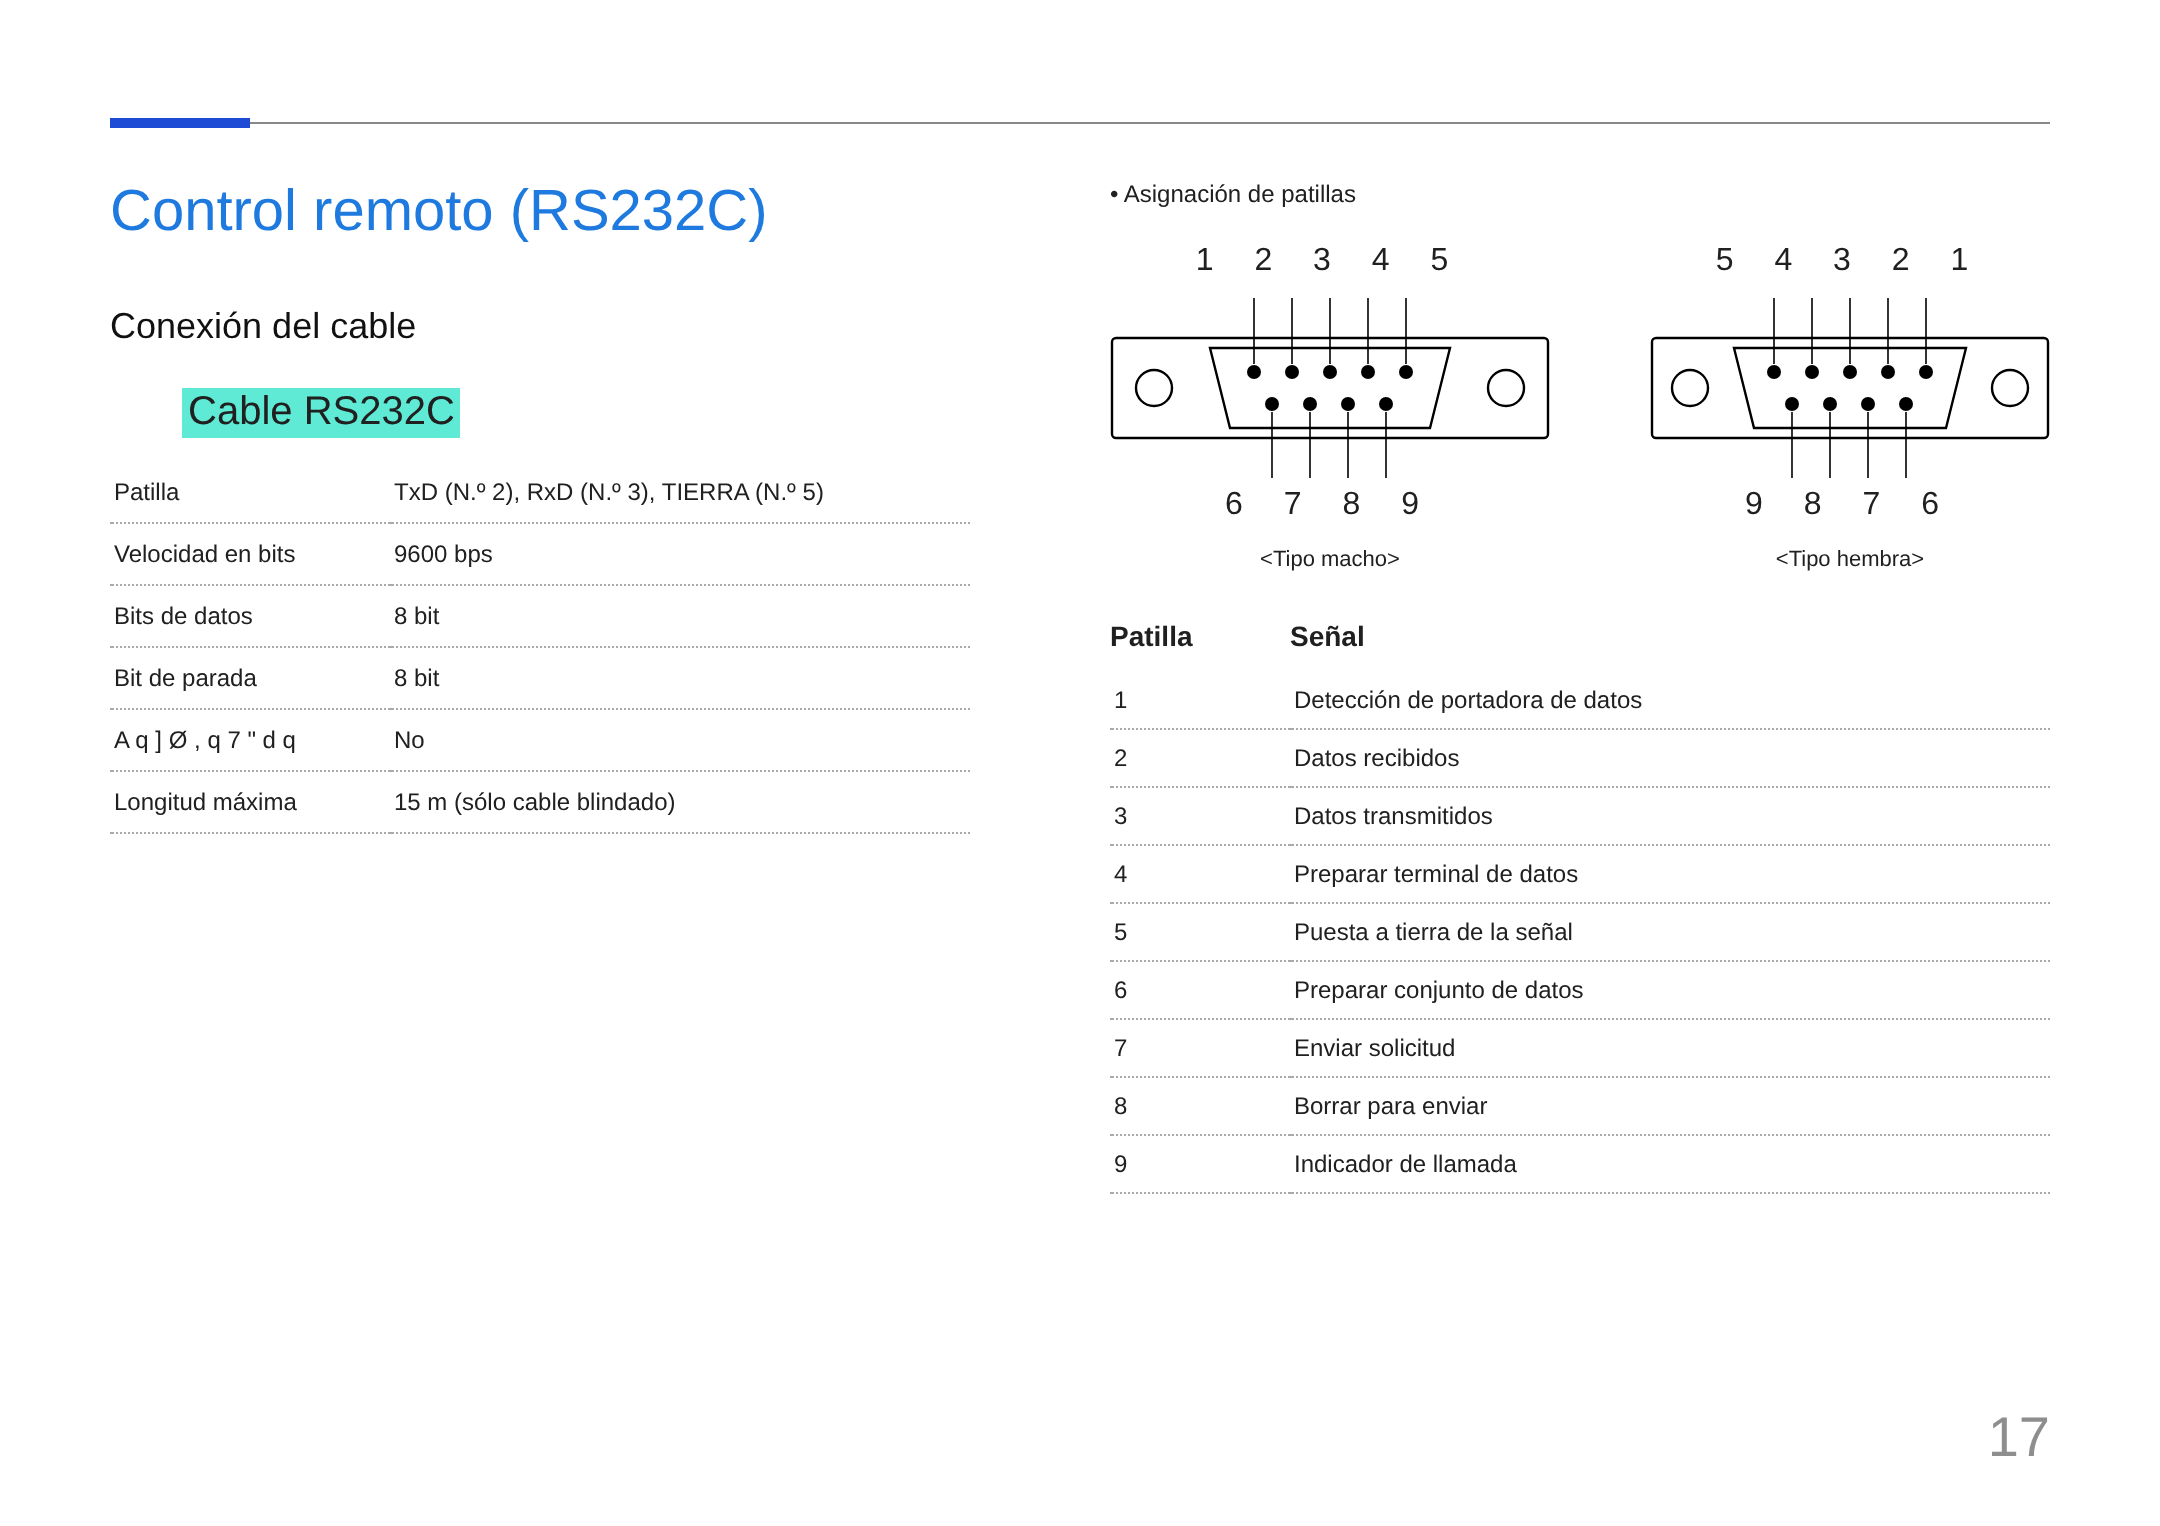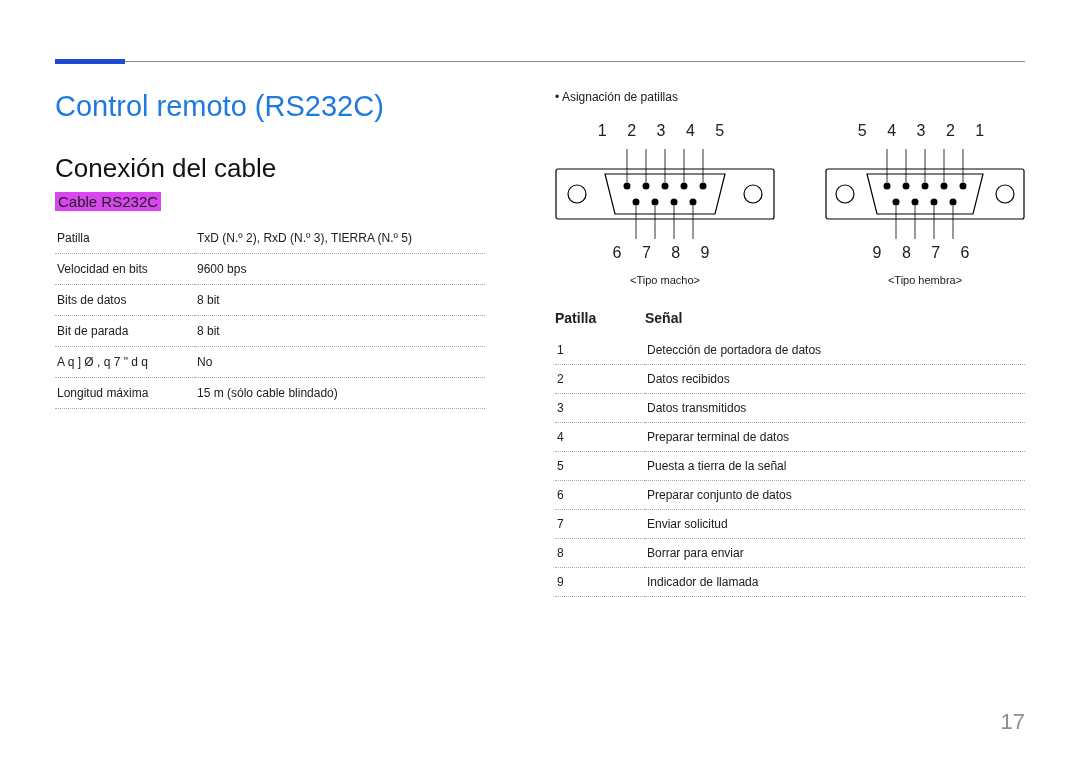--- a/index.html
+++ b/index.html
@@ -33,32 +33,33 @@
   }
   .col-left { width: 490px; }
   .col-right { flex: 1; padding-left: 10px; }
   .h1 {
     font-size: 29px;
     font-weight: 400;
     color: #1e7adf;
     margin-bottom: 30px;
   }
   .h2 {
-    font-size: 26px;
+    font-size: 18px;
     font-weight: 400;
     color: #111;
-    margin-bottom: 8px;
+    margin-bottom: 20px;
   }
   .h3 {
     display: inline-block;
-    font-size: 15px;
+    font-size: 20px;
     font-weight: 500;
-    background: #d946ef;
+    background: #5eead4;
     padding: 1px 3px;
     margin-bottom: 12px;
+    margin-left: 36px;
   }
   table.spec {
     width: 430px;
     border-collapse: collapse;
     font-size: 12px;
   }
   table.spec td {
     border-bottom: 1px dotted #aaa;
     padding: 8px 2px;
     vertical-align: top;
@@ -101,21 +102,21 @@
   }
   table.signals td {
     border-bottom: 1px dotted #aaa;
     padding: 7px 2px;
   }
   table.signals td:first-child { width: 90px; }
   .page-number {
     position: absolute;
     right: 55px;
     bottom: 28px;
-    font-size: 22px;
+    font-size: 28px;
     color: #8e8e8e;
   }
   svg.db9 { display: block; }
 </style>
 </head>
 <body>
 
 <div class="topbar"></div>
 <div class="topbar-accent"></div>
 

